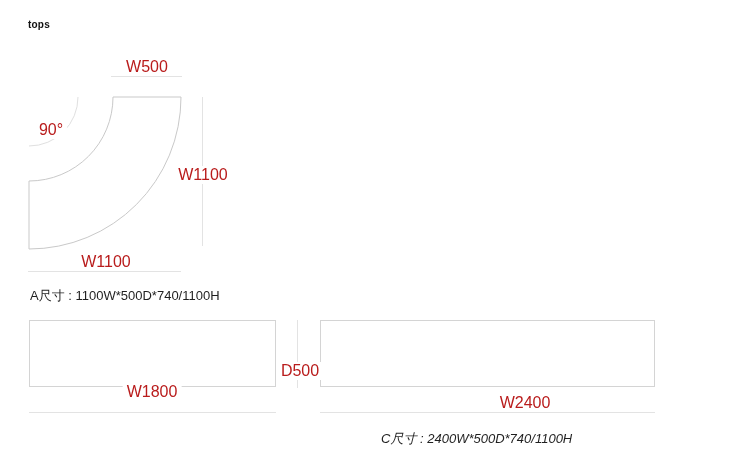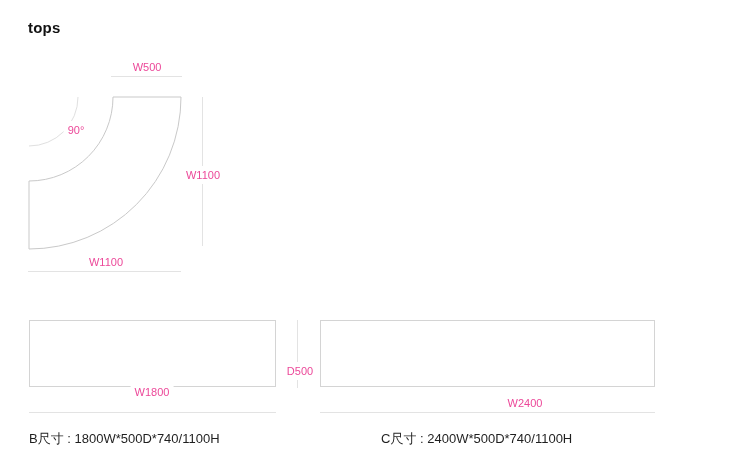--- a/index.html
+++ b/index.html
@@ -6,30 +6,30 @@
   .canvas{
     position:relative;
     width:750px;height:470px;
     background:#ffffff;
     overflow:hidden;
     font-family:"Liberation Sans","DejaVu Sans",sans-serif;
     color:#1f1f1f;
   }
   .page-title{
     position:absolute;left:28px;top:19px;
-    font-size:15px;font-weight:bold;color:#111111;
+    font-size:10px;font-weight:bold;color:#111111;
     letter-spacing:0.2px;
   }
   .drawing-layer{position:absolute;left:0;top:0;width:750px;height:470px;}
   .hline{position:absolute;height:1px;background:#e3e3e3;}
   .vline{position:absolute;width:1px;background:#e3e3e3;}
   .dim-label{
     position:absolute;transform:translate(-50%,-50%);
     background:#ffffff;padding:2px 4px;
-    font-size:11px;line-height:14px;color:#ec4899;white-space:nowrap;
+    font-size:16px;line-height:14px;color:#b91c1c;white-space:nowrap;
   }
   .caption{
     position:absolute;font-size:13px;line-height:15px;
     color:#1f1f1f;white-space:nowrap;
   }
   .top-rect{
     position:absolute;box-sizing:border-box;
     border:1px solid #d4d4d4;background:#ffffff;
   }
 </style>
@@ -50,23 +50,23 @@
   <div class="hline" style="left:28px;top:271px;width:153px;"></div>
 
   <div class="top-rect" style="left:29px;top:320px;width:247px;height:67px;"></div>
   <div class="top-rect" style="left:320px;top:320px;width:335px;height:67px;"></div>
 
   <div class="vline" style="left:297px;top:320px;height:68px;"></div>
   <div class="hline" style="left:29px;top:412px;width:247px;"></div>
   <div class="hline" style="left:320px;top:412px;width:335px;"></div>
 
   <span class="dim-label" style="left:147px;top:67px;">W500</span>
-  <span class="dim-label" style="left:76px;top:130px;">90°</span>
+  <span class="dim-label" style="left:51px;top:130px;">90°</span>
   <span class="dim-label" style="left:203px;top:175px;">W1100</span>
   <span class="dim-label" style="left:106px;top:262px;">W1100</span>
   <span class="dim-label" style="left:300px;top:371px;">D500</span>
   <span class="dim-label" style="left:152px;top:392px;">W1800</span>
   <span class="dim-label" style="left:487px;top:403px;margin-left:38px;">W2400</span>
 
-  <div class="caption" style="left:29px;top:431px;">B尺寸 : 1800W*500D*740/1100H</div>
-  <div class="caption" style="left:381px;top:431px;">C尺寸 : 2400W*500D*740/1100H</div>
+  <div class="caption" style="left:30px;top:288px;">A尺寸 : 1100W*500D*740/1100H</div>
+  <div class="caption" style="left:381px;top:431px;font-style:italic;">C尺寸 : 2400W*500D*740/1100H</div>
 
 </div>
 
 </body></html>

